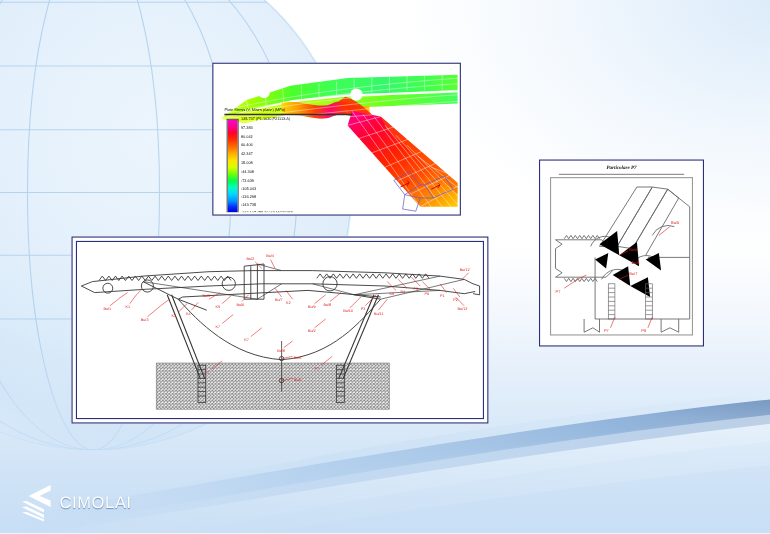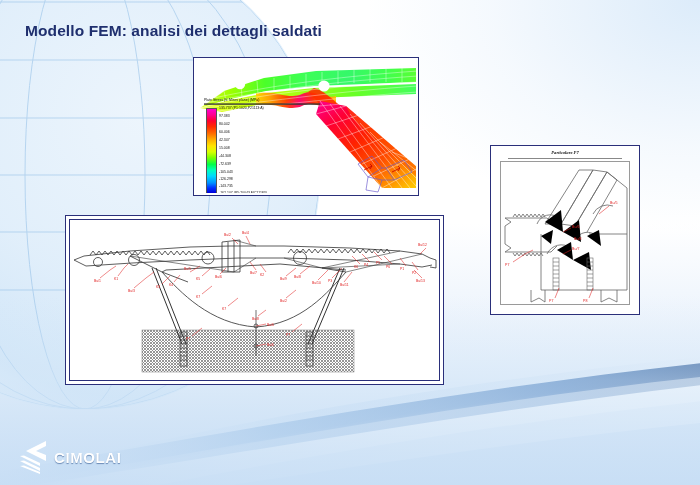--- a/index.html
+++ b/index.html
@@ -83,21 +83,21 @@
     position:absolute;left:0;right:0;top:1px;text-align:center;
     font-family:"Liberation Serif",serif;font-style:italic;font-weight:bold;
     font-size:4.6px;color:#111;
   }
   #detail-title-rule{position:absolute;left:14px;right:14px;top:9px;height:1px;background:#888;}
   #detail-frame{position:absolute;left:6px;top:12px;right:6px;bottom:6px;border:1px solid #9a9a9a;box-sizing:border-box;overflow:hidden;}
 
   
   #logo{position:absolute;left:18px;top:440px;display:flex;align-items:center;gap:6px;}
   #logo-mark{width:30px;height:34px;}
-  #logo-text{font-size:15px;font-weight:bold;color:#ffffff;letter-spacing:.6px;
+  #logo-text{font-size:15px;font-weight:normal;color:#ffffff;letter-spacing:.6px;
              text-shadow:0 1px 1px rgba(30,70,130,.55);}
   .swoosh{position:absolute;left:0;bottom:0;width:700px;height:160px;overflow:hidden;pointer-events:none;}
 </style>
 </head>
 <body>
 
 <div id="slide">
 
   <div class="bg-layer globe"></div>
 
@@ -155,21 +155,20 @@
       </defs>
       <path d="M-20 160 C160 96, 420 42, 720 20 L720 0 L-20 0 Z" fill="#ffffff" opacity="0"></path>
       <path d="M-20 158 C170 108, 430 58, 720 30 L720 48 C430 78, 180 128, -20 172 Z" fill="url(#gA)"></path>
       <path d="M-20 176 C180 130, 440 78, 720 48 L720 74 C440 104, 190 152, -20 196 Z" fill="url(#gC)" opacity=".8"></path>
       <path d="M-20 150 C200 112, 470 62, 720 36 L720 58 C470 86, 210 134, -20 168 Z" fill="url(#gB)" opacity=".85"></path>
       <path d="M-20 164 C210 126, 480 74, 720 50 L720 96 C470 120, 200 166, -20 198 Z" fill="url(#gC)" opacity=".55"></path>
     </svg>
   </div>
   <div class="bg-layer bottom-fade"></div>
 
-  <div id="title">Modello FEM: analisi dei dettagli saldati</div>
 
   <div class="panel" id="fem-panel">
     <div id="fem-inner">
 
       <svg id="fem-canvas" width="222" height="135" viewBox="0 0 222 135">
         <defs>
           <linearGradient id="flangeGrad" x1="0" y1="0" x2="1" y2="0">
             <stop offset="0%" stop-color="#d6ff1f"></stop>
             <stop offset="14%" stop-color="#9dff00"></stop>
             <stop offset="30%" stop-color="#4aff2a"></stop>

